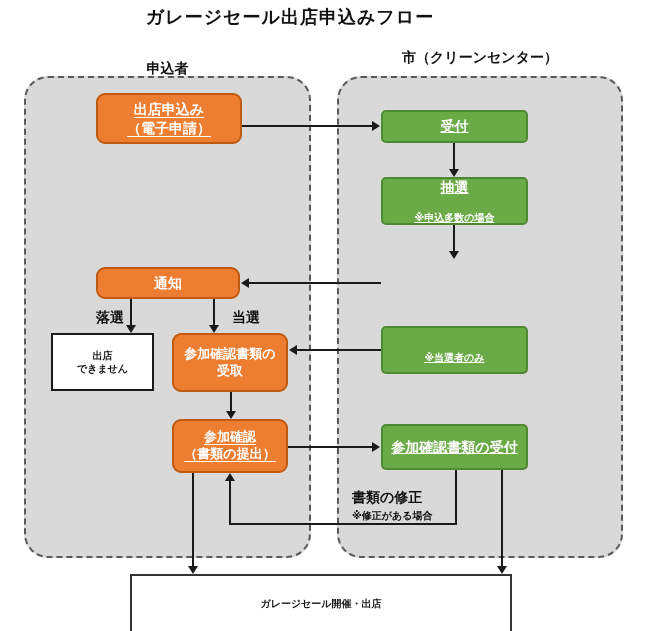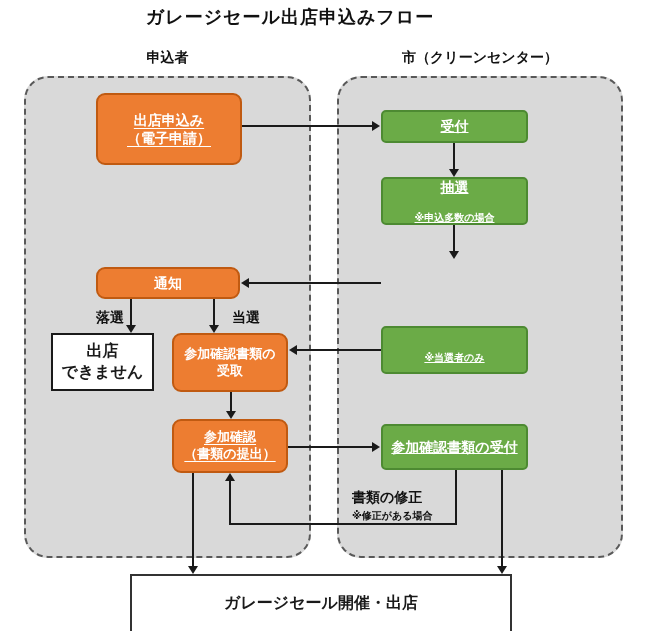--- a/index.html
+++ b/index.html
@@ -25,21 +25,21 @@
   .orange {
     background:#ED7D31; border:2px solid #C05A11; border-radius:9px;
     color:#ffffff; font-weight:bold; font-size:14px;
   }
   .green {
     background:#6BAB47; border:2px solid #4D8A32; border-radius:5px;
     color:#ffffff; font-weight:bold; font-size:14px;text-decoration:underline;
   }
   .white-box {
     background:#ffffff; border:2px solid #1a1a1a; color:#1a1a1a;
-    font-weight:bold; font-size:16px;
+    font-weight:bold; font-size:10px;
   }
   .small-txt { font-size:13px; }
   .note { font-size:10px; font-weight:bold; margin-top:15px; }
   .u { text-decoration:underline; text-underline-offset:3px; }
   .hline, .vline { position:absolute; background:#1a1a1a; }
   .hline { height:2px; } .vline { width:2px; }
   .head { position:absolute; width:0; height:0; }
   .head.r { border-top:5px solid transparent; border-bottom:5px solid transparent; border-left:8px solid #1a1a1a; }
   .head.l { border-top:5px solid transparent; border-bottom:5px solid transparent; border-right:8px solid #1a1a1a; }
   .head.d { border-left:5px solid transparent; border-right:5px solid transparent; border-top:8px solid #1a1a1a; }
@@ -47,21 +47,21 @@
   .edge-label { position:absolute; font-size:14px; font-weight:bold; color:#111; }
   .edge-note { position:absolute; font-size:10px; font-weight:bold; color:#111; }
 </style>
 </head>
 <body>
 
 <div class="canvas">
 
   <div class="title">ガレージセール出店申込みフロー</div>
 
-  <div class="col-label" style="left:24px; top:49px; width:287px;">申込者</div>
+  <div class="col-label" style="left:24px; top:60px; width:287px;">申込者</div>
   <div class="col-label" style="left:337px; top:49px; width:286px;">市（クリーンセンター）</div>
 
   <div class="panel" style="left:24px; top:76px; width:287px; height:482px;"></div>
   <div class="panel" style="left:337px; top:76px; width:286px; height:482px;"></div>
 
   <div class="hline" style="left:242px; top:125px; width:130px;"></div>
   <div class="head r" style="left:372px; top:121px;"></div>
 
   <div class="vline" style="left:453px; top:143px; height:26px;"></div>
   <div class="head d" style="left:449px; top:169px;"></div>
@@ -91,21 +91,21 @@
   <div class="hline" style="left:229px; top:523px; width:228px;"></div>
   <div class="vline" style="left:229px; top:481px; height:43px;"></div>
   <div class="head u2" style="left:225px; top:473px;"></div>
 
   <div class="vline" style="left:192px; top:473px; height:93px;"></div>
   <div class="head d" style="left:188px; top:566px;"></div>
 
   <div class="vline" style="left:501px; top:470px; height:96px;"></div>
   <div class="head d" style="left:497px; top:566px;"></div>
 
-  <div class="node orange" style="left:96px; top:93px; width:146px; height:72px;">
+  <div class="node orange" style="left:96px; top:93px; width:146px; height:51px;">
     <span class="u">出店申込み</span>
     <span class="u">（電子申請）</span>
   </div>
 
   <div class="node orange" style="left:96px; top:267px; width:144px; height:32px;">
     <span>通知</span>
   </div>
 
   <div class="node white-box" style="left:51px; top:333px; width:103px; height:58px;">
     <span>出店</span>

